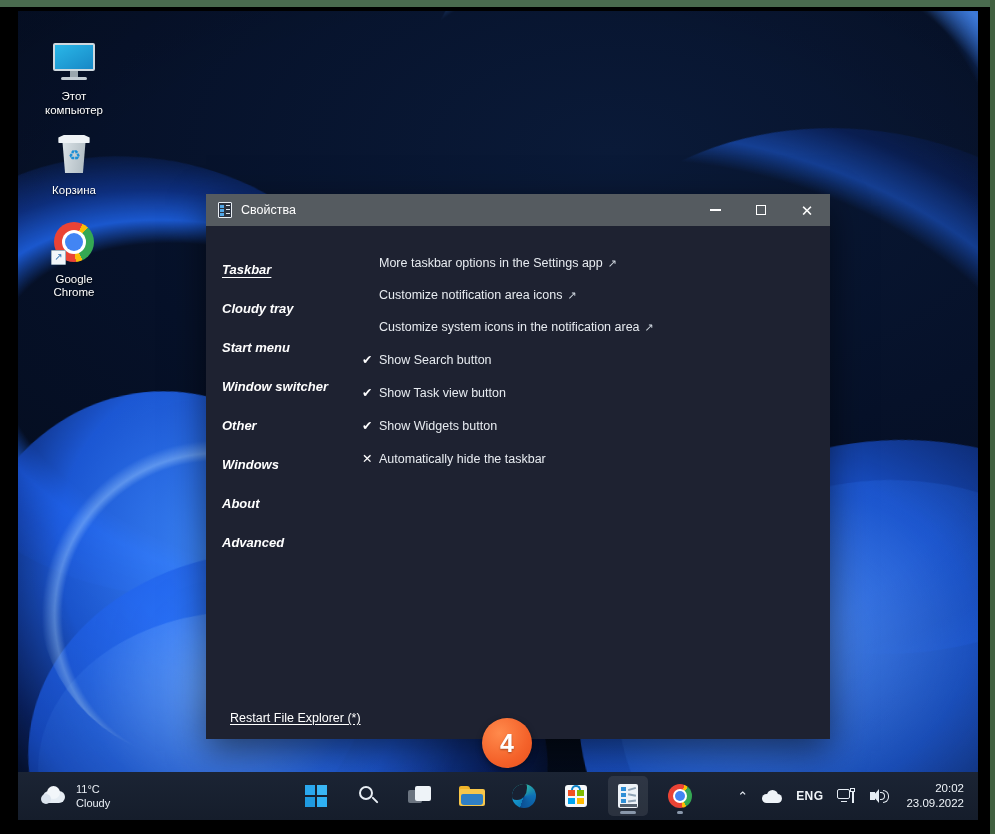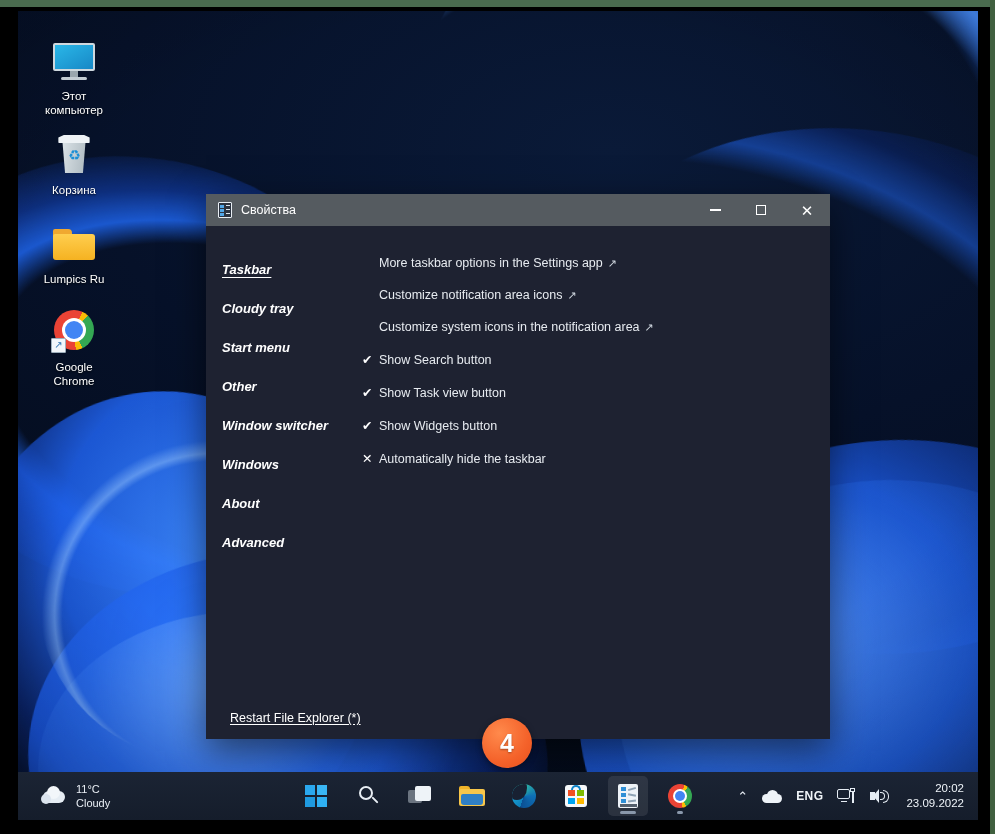--- a/index.html
+++ b/index.html
@@ -361,27 +361,20 @@
 
       <div class="dicon" style="margin-top:12px;">
         <span class="glyph ic-bin">
           <span class="body"></span>
             <span class="lid"></span>
             <span class="rec">♻</span>
         </span>
         <span class="lbl">Корзина</span>
       </div>
 
-      <div class="dicon" style="margin-top:22px;">
-        <span class="glyph ic-folder">
-          <span class="tab"></span>
-            <span class="front"></span>
-        </span>
-        <span class="lbl">Lumpics Ru</span>
-      </div>
 
       <div class="dicon" style="margin-top:22px;">
         <span class="glyph ic-chrome">
           <span class="ring"></span>
             <span class="inner"></span>
             <span class="dot"></span>
           <span class="shortcut">↗</span>
         </span>
         <span class="lbl">
           <span>Google</span><br>
@@ -415,22 +408,22 @@
           <span class="cls">✕</span>
         </span>
     </div>
 
     <div class="dlg-body">
 
       <div class="nav">
         <div><span class="nav-item active">Taskbar</span></div>
         <div><span class="nav-item">Cloudy tray</span></div>
         <div><span class="nav-item">Start menu</span></div>
+        <div><span class="nav-item">Window switcher</span></div>
         <div><span class="nav-item">Other</span></div>
-        <div><span class="nav-item">Window switcher</span></div>
         <div><span class="nav-item">Windows</span></div>
         <div><span class="nav-item">About</span></div>
         <div><span class="nav-item">Advanced</span></div>
       </div>
 
       <div class="pane">
 
 
         <div class="prow link">
           <span class="mark"></span>

